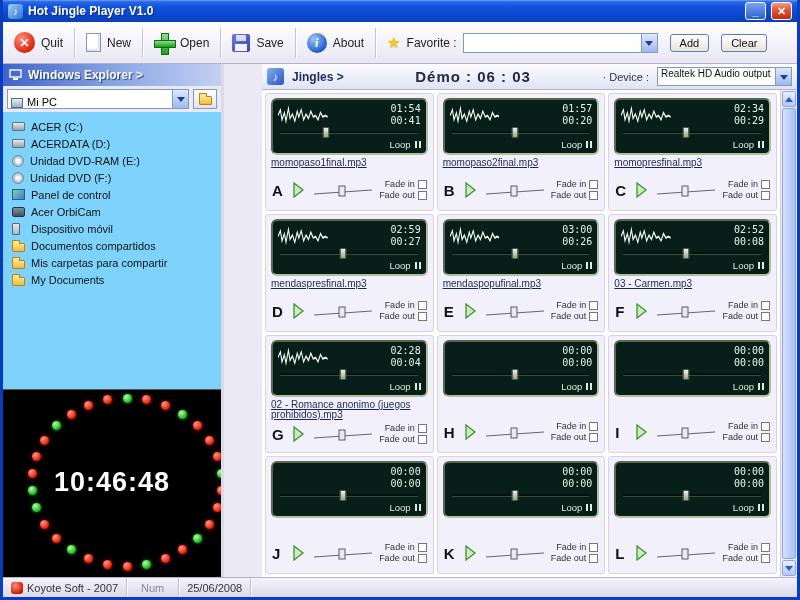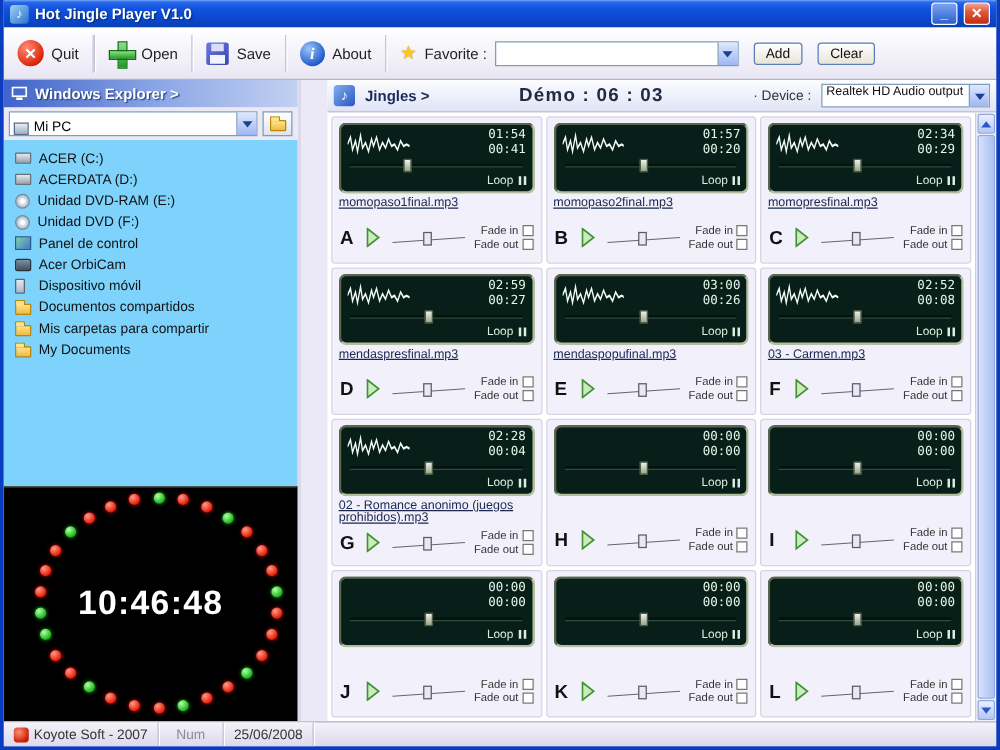--- a/index.html
+++ b/index.html
@@ -41,21 +41,21 @@
   .ico-star{color:#ffc520;font-size:15px;text-shadow:0 0 1px #b8860b;line-height:1;}
   .fav-combo{width:195px;height:20px;background:#fff;border:1px solid #7f9db9;display:flex;align-items:center;
     font-size:11px;padding-left:4px;}
   .combo-arrow{width:16px;height:100%;margin-left:auto;background:linear-gradient(180deg,#dfe8fd,#9fb8f2);
     border-left:1px solid #7f9db9;display:flex;align-items:center;justify-content:center;flex:none;}
   .combo-arrow::before{content:"";border:4px solid transparent;border-top:5px solid #1b3f91;margin-top:5px;}
   .xp-btn{padding:2px 9px;font-size:11px;color:#111;border:1px solid #5a7db8;border-radius:3px;margin-left:6px;
     background:linear-gradient(180deg,#ffffff,#e8e4da);white-space:nowrap;}
 
   
-  .left-panel{position:absolute;left:0;top:64px;width:238px;bottom:20px;display:flex;flex-direction:column;
+  .left-panel{position:absolute;left:0;top:64px;width:221px;bottom:20px;display:flex;flex-direction:column;
     background:#fff;border-right:3px solid #dcd9ea;}
   .panel-header{height:22px;flex:none;display:flex;align-items:center;gap:6px;padding:0 6px;
     background:linear-gradient(90deg,#3f63c9,#8fa9e6 55%,#c2d0f2);color:#fff;font-weight:bold;font-size:12px;
     text-shadow:1px 1px 1px #223d7a;}
   .combo-row{height:26px;flex:none;background:#ece9f7;display:flex;align-items:center;gap:4px;padding:3px 4px;}
   .drive-combo{flex:1;height:20px;background:#fff;border:1px solid #7f9db9;display:flex;align-items:flex-end;
     gap:4px;font-size:11px;padding-left:3px;}
   .mini-pc{width:12px;height:10px;background:linear-gradient(#e8edf5,#9fb0c4);border:1px solid #5a6b85;flex:none;}
   .up-btn{width:24px;height:20px;flex:none;border:1px solid #7f9db9;background:linear-gradient(#fff,#dfe3ef);
     display:flex;align-items:center;justify-content:center;}
@@ -96,21 +96,21 @@
     display:flex;align-items:center;justify-content:center;}
   .sb-up::before{content:"";border:4px solid transparent;border-bottom:5px solid #2b57c6;margin-top:-4px;}
   .sb-down::before{content:"";border:4px solid transparent;border-top:5px solid #2b57c6;margin-bottom:-4px;}
   .sb-thumb{flex:1;margin:1px 0;background:linear-gradient(90deg,#d8e2fc,#a8c0f2);border:1px solid #8ea6de;border-radius:2px;}
 
   
   .cell{background:#f2f0fa;border:1px solid #d6d3e6;border-radius:3px;display:flex;flex-direction:column;
     padding:4px 5px 2px;overflow:hidden;}
   .lcd{height:57px;flex:none;background:#081f19;border:2px solid;border-color:#5a6650 #b2bf9e #b2bf9e #5a6650;
     border-radius:6px;padding:2px 5px 2px 4px;display:flex;flex-direction:column;}
-  .lcd-top{flex:1;display:flex;align-items:flex-start;gap:46px;}
+  .lcd-top{flex:1;display:flex;align-items:center;gap:46px;}
   .wave{flex:1;height:23px;margin:2px 5px 0 1px;min-width:0;}
   .empty .wave{visibility:hidden;}
   .times{width:42px;flex:none;text-align:right;font-family:"DejaVu Sans Mono",monospace;font-size:10px;
     line-height:12px;color:#e2f6e8;}
   .lcd-slider{height:11px;flex:none;position:relative;display:flex;align-items:center;padding:0 3px;}
   .groove{flex:1;height:3px;background:#03120e;border-bottom:1px solid #2e4e3e;}
   .handle{position:absolute;top:0;width:7px;height:11px;transform:translateX(-50%);
     background:linear-gradient(#eef2e5,#97a58b);border:1px solid #4e5944;border-radius:1px;}
   .lcd-loop{height:13px;flex:none;display:flex;justify-content:flex-end;align-items:center;gap:4px;
     font-size:9.5px;color:#d9eede;}
@@ -144,20 +144,24 @@
     <span class="tb-btn btn-min">_</span>
     <span class="tb-btn btn-close">✕</span>
   </div>
 
   <div class="toolbar">
     <div class="tool">
       <span class="ico-quit">✕</span>
       <span>Quit</span>
     </div>
     <div class="sep"></div>
+    <div class="tool">
+      <span class="ico-new"></span>
+      <span>New</span>
+    </div>
     <div class="sep"></div>
     <div class="tool">
       <span class="ico-open"></span>
       <span>Open</span>
     </div>
     <div class="sep"></div>
     <div class="tool">
       <span class="ico-save"></span>
       <span>Save</span>
     </div>

